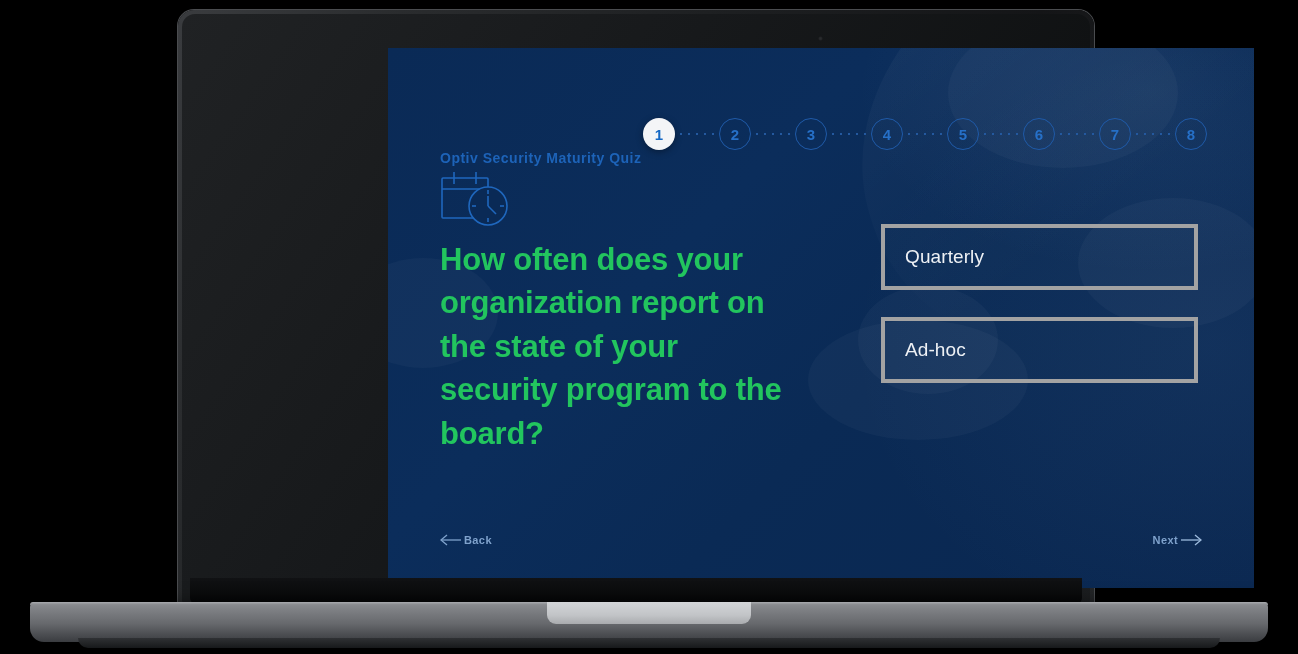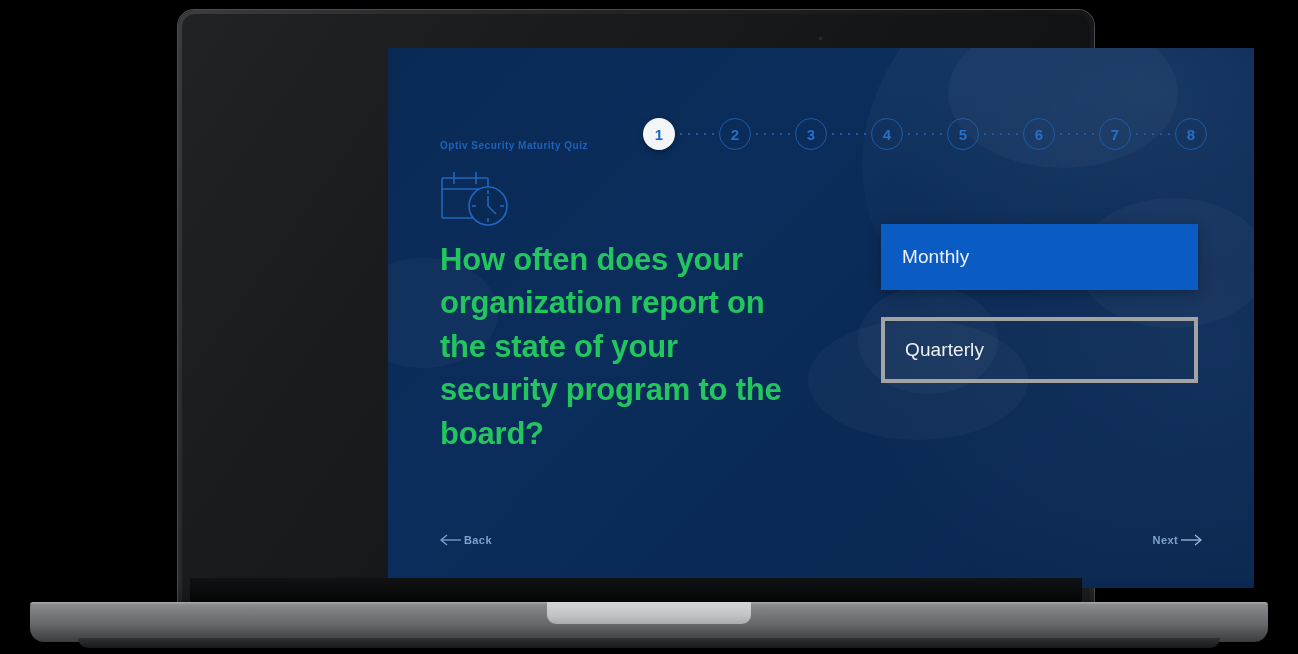--- a/index.html
+++ b/index.html
@@ -84,22 +84,22 @@
 
   
   .content {
     position: absolute;
     inset: 0;
   }
 
   .quiz-label {
     position: absolute;
     left: 52px;
-    top: 92px;
-    font-size: 10px;
+    top: 102px;
+    font-size: 14px;
     font-weight: bold;
     letter-spacing: 0.5px;
     color: #1d63b8;
     white-space: nowrap;
   }
 
   
   .stepper {
     position: absolute;
     left: 255px;
@@ -303,25 +303,25 @@
             <line x1="32" y1="36" x2="36" y2="36"></line>
             <line x1="60" y1="36" x2="64" y2="36"></line>
             <line x1="48" y1="36" x2="48" y2="26"></line>
             <line x1="48" y1="36" x2="56" y2="44"></line>
           </svg>
         </div>
 
         <div class="question">How often does your organization report on the state of your security program to the board?</div>
 
         <div class="answers">
-          <div class="answer selected">
-            <span>Monthly</span>
+          <div class="answer unselected">
+            <span>Quarterly</span>
           </div>
           <div class="answer unselected">
-            <span>Quarterly</span>
+            <span>Ad-hoc</span>
           </div>
         </div>
 
         <div class="nav-back">
           <span>
             <svg class="arrow-svg" width="22" height="12" viewBox="0 0 22 12" fill="none" stroke="#7fa2cc" stroke-width="1.3">
               <line x1="1" y1="6" x2="21" y2="6"></line>
               <polyline points="7,1 1,6 7,11"></polyline>
             </svg>
           </span>

